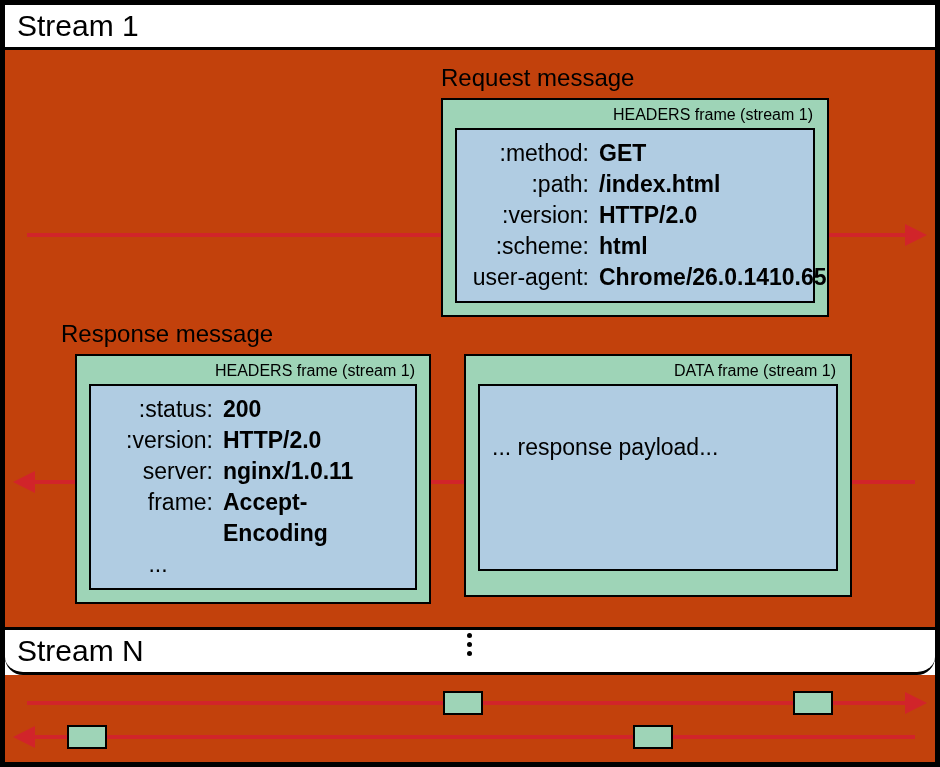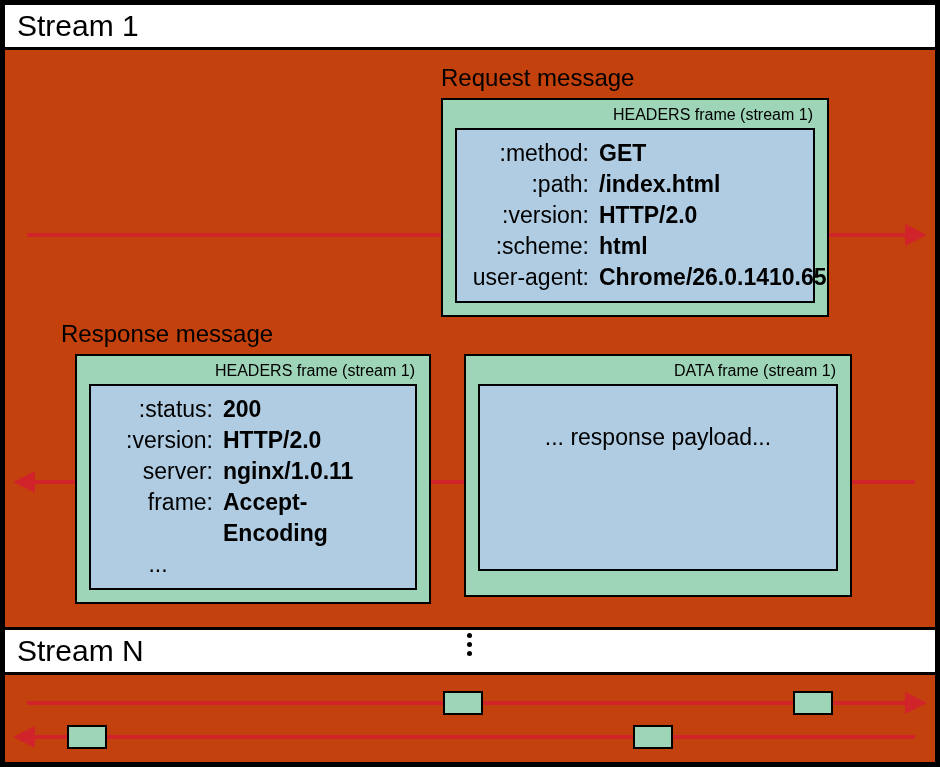--- a/index.html
+++ b/index.html
@@ -45,21 +45,21 @@
     position: absolute; width: 0; height: 0;
     border-top: 11px solid transparent; border-bottom: 11px solid transparent;
     border-right: 22px solid #d1242a;
   }
   .mini-box {
     position: absolute; width: 40px; height: 24px;
     background: #9ed4b7; border: 2.5px solid #000;
   }
   .vdots { position: absolute; display: flex; flex-direction: column; gap: 4px; }
   .vdots span { width: 5px; height: 5px; background: #000; border-radius: 50%; }
-  .payload-center { text-align: center; padding-top: 36px; }
+  .payload-center { text-align: left; padding-top: 46px; }
 </style>
 </head>
 <body>
 
 <div class="outer">
 
   <div class="stream-header">Stream 1</div>
 
   <div class="stream-body stream1-body">
 
@@ -127,21 +127,21 @@
 
     <div class="frame-outer" style="left:436px; top:304px; width:388px; height:243px;margin-left:23px;">
       <div class="frame-title">DATA frame (stream 1)</div>
       <div class="frame-inner payload-center" style="height:187px;">
         <span>... response payload...</span>
       </div>
     </div>
 
   </div>
 
-  <div class="stream-header" style="border-top:0;">Stream N</div>
+  <div class="stream-header" style="border-top:0;border-radius:18px;">Stream N</div>
 
   <div class="vdots" style="left:462px; top:628px;">
     <span></span>
       <span></span>
       <span></span>
   </div>
 
   <div class="stream-body streamN-body">
 
     <div class="arrow-line" style="left:22px; top:26px; width:880px;"></div>

